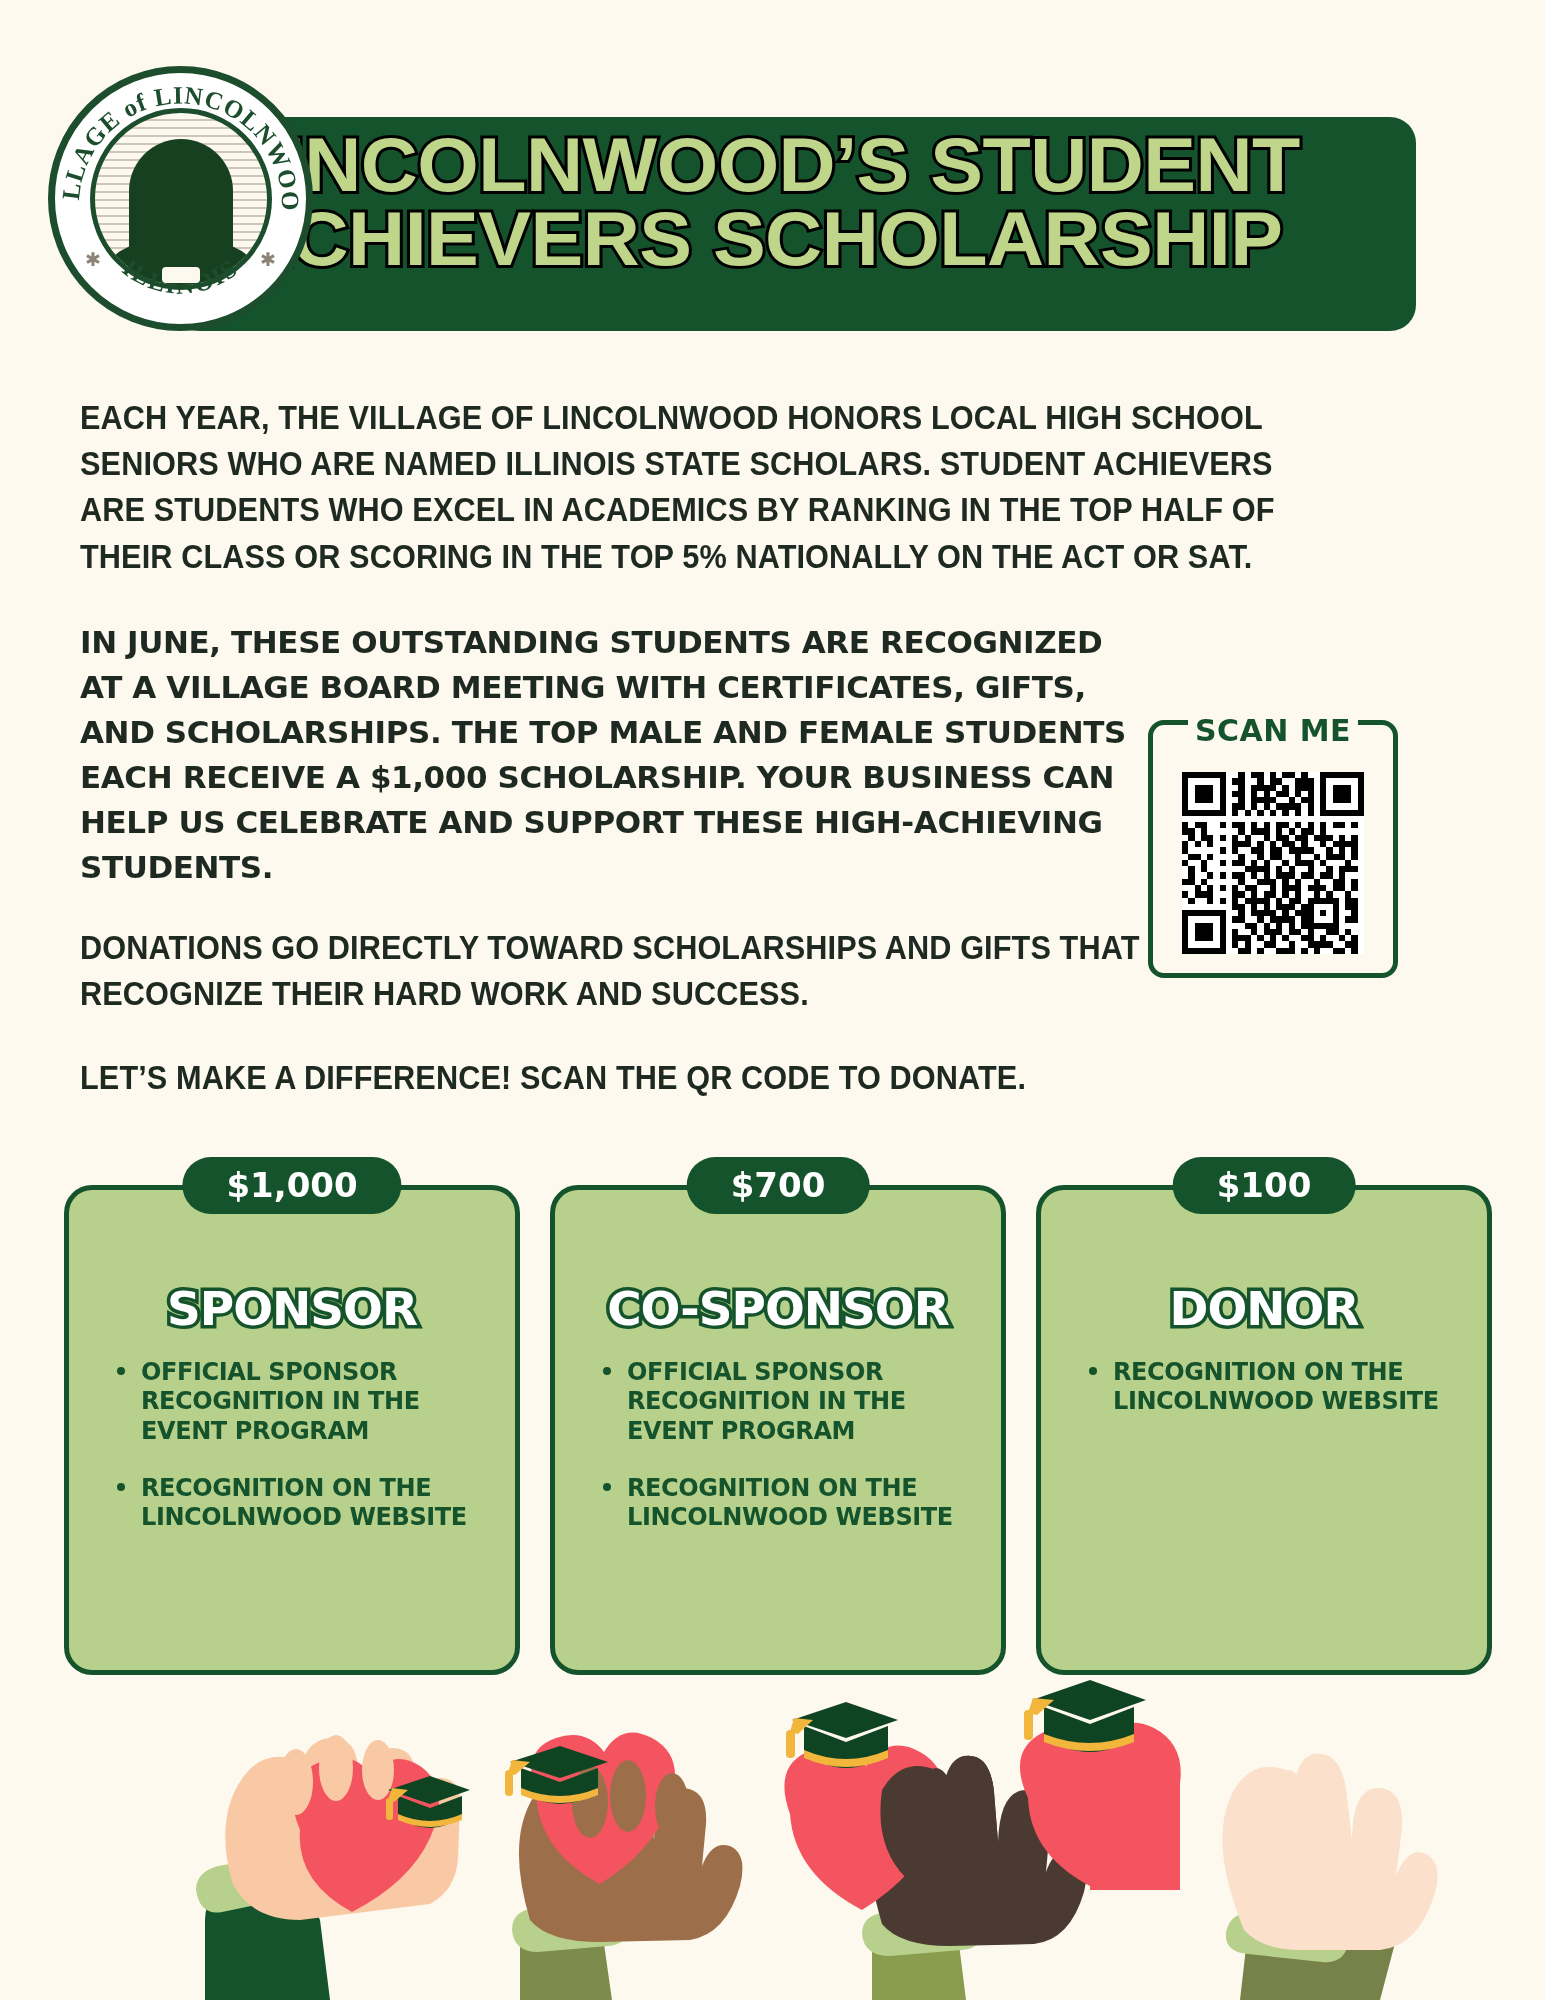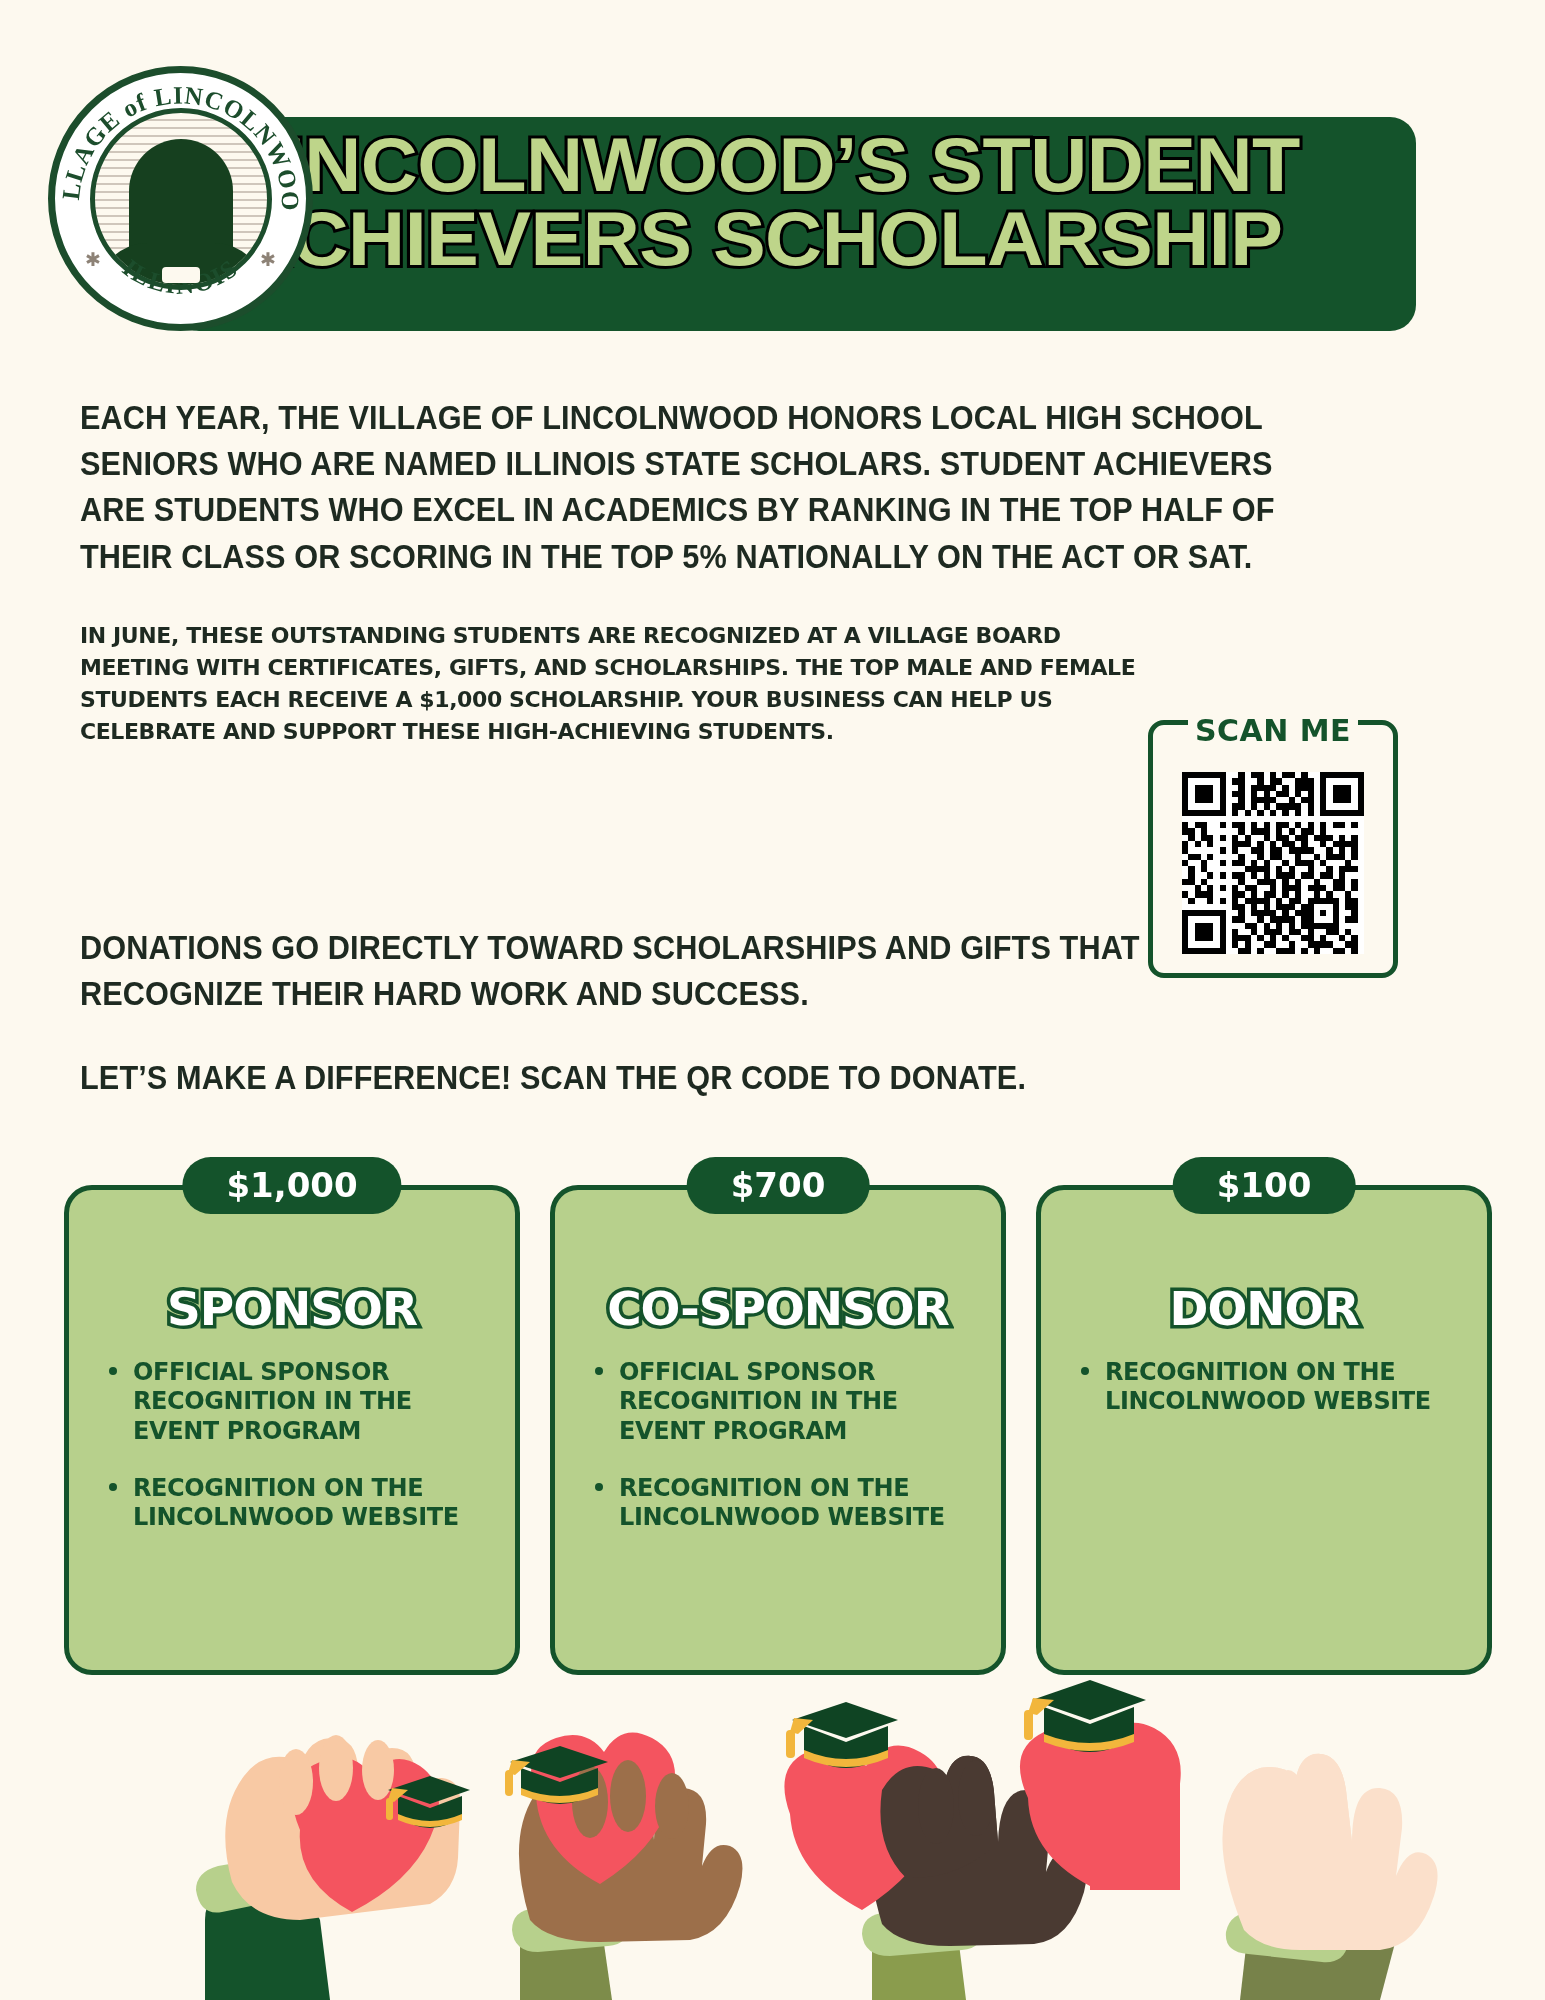--- a/index.html
+++ b/index.html
@@ -138,21 +138,21 @@
   .para-condensed{
     font-family:"Liberation Sans Narrow","Liberation Sans", sans-serif;
     font-size:33px;
     line-height:1.40;
     letter-spacing:0.1px;
     transform:scaleX(0.93);
     transform-origin:left top;
   }
   .para-wide{
     font-family:"DejaVu Sans", sans-serif;
-    font-size:22px;
+    font-size:31px;
     line-height:1.45;
     letter-spacing:-0.4px;
   }
   #para1{ top:395px;  width:1350px; }
   #para2{ top:620px;  width:1070px; }
   #para3{ top:925px;  width:1300px; }
   #para4{ top:1055px; width:1300px; }
 
   
   .qr-wrap{
@@ -247,21 +247,21 @@
     color:#ffffff;
     text-transform:uppercase;
     -webkit-text-stroke:7px #14532b;
     paint-order:stroke fill;
     margin-bottom:26px;
     transform:scaleX(1.02);
   }
   .tier-list{
     list-style:none;
     padding:0 4px 0 24px;
-    margin:4px;
+    margin:12px;
   }
   .tier-list li{
     position:relative;
     font-family:"DejaVu Sans", sans-serif;
     font-weight:bold;
     font-size:24px;
     line-height:1.22;
     letter-spacing:-0.4px;
     color:#14532b;
     text-transform:uppercase;

